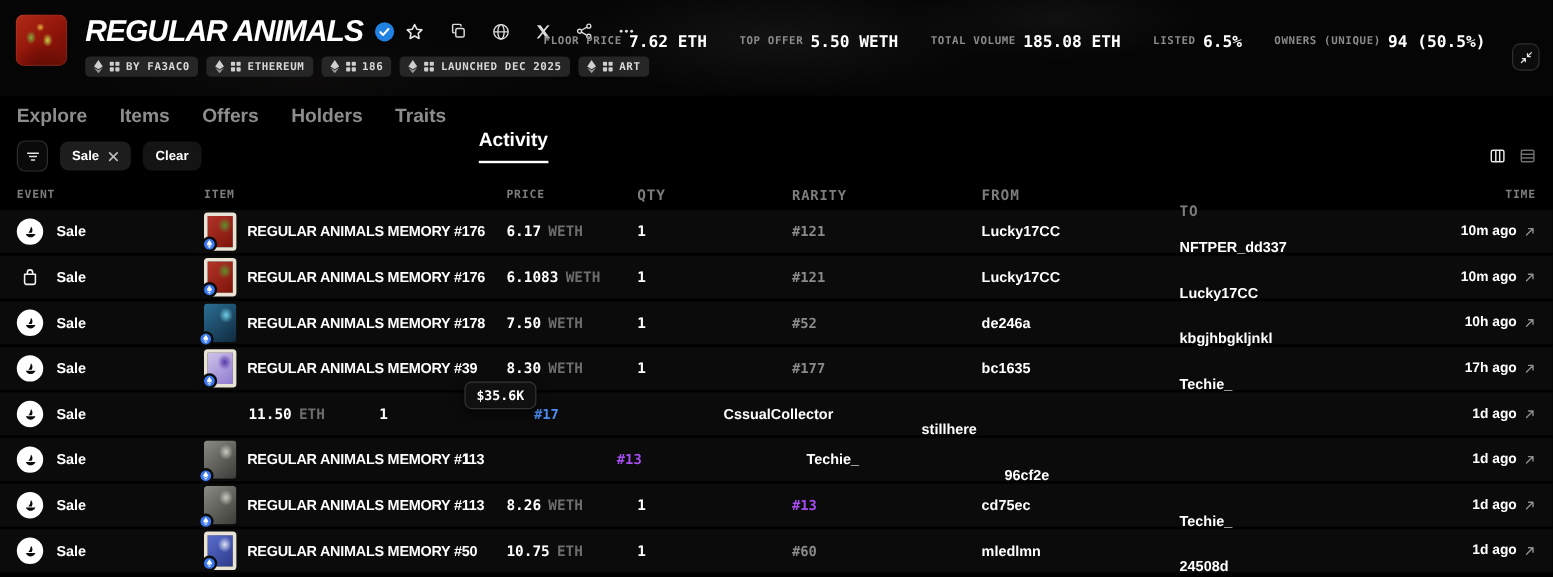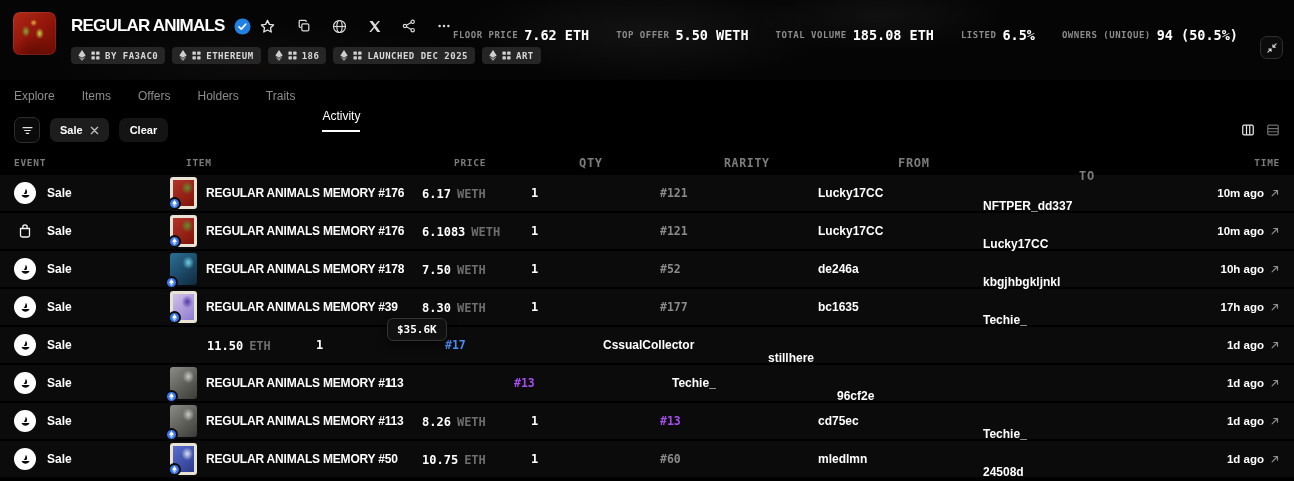--- a/index.html
+++ b/index.html
@@ -25,21 +25,21 @@
     background:
       radial-gradient(6px 8px at 30% 45%, #7fae3a, transparent 70%),
       radial-gradient(6px 8px at 62% 50%, #c8d44a, transparent 70%),
       radial-gradient(5px 5px at 48% 25%, #e8b23a, transparent 70%),
       radial-gradient(30px 30px at 50% 110%, #5e0c04, transparent 80%),
       linear-gradient(140deg,#b12a16 0%, #8e1409 55%, #6a0d04 100%);
     box-shadow:0 0 0 1px rgba(255,255,255,.08) inset;
   }
   .title-block { display:flex; flex-direction:column; gap:7px; }
   .title-row { display:flex; align-items:center; }
-  .page-title { font-size:17px; font-weight:bold; letter-spacing:-0.8px; line-height:28px; }
+  .page-title { font-size:25px; font-weight:bold; letter-spacing:-0.8px; line-height:28px;font-style:italic; }
   .verified { margin-left:9px; display:flex; }
   .star-btn { margin-left:9px; display:flex; background:none; border:none; cursor:pointer; color:#e6e6e6; }
   .hdr-actions { display:flex; align-items:center; gap:17px; margin-left:20px; }
   .hdr-actions .icon-btn { background:none; border:none; cursor:pointer; color:#dcdcdc; display:flex; padding:2px; }
   .badges { display:flex; gap:7px; }
   .badge {
     display:flex; align-items:center; gap:5px;
     background:rgba(44,44,44,.85); border-radius:4px; padding:3px 7px;
     font-family:"DejaVu Sans Mono","Liberation Mono",monospace;
     font-size:9px; font-weight:bold; letter-spacing:.5px; color:#d8d8d8; cursor:pointer;
@@ -58,21 +58,21 @@
   .collapse-btn {
     position:absolute; right:11px; top:36px; width:23px; height:23px;
     border:1px solid #2f2f2f; border-radius:7px; background:#0c0c0c; color:#e0e0e0;
     display:flex; align-items:center; justify-content:center; cursor:pointer;
   }
 
   
   .tabs { display:flex; gap:27px; padding:0 14px; margin-top:3px; height:27px; align-items:flex-start; }
   .tab {
     background:none; border:none; cursor:pointer; color:#8d8d8d;
-    font-family:"Liberation Sans",sans-serif; font-size:12px; font-weight:normal;
+    font-family:"Liberation Sans",sans-serif; font-size:16px; font-weight:bold;
     padding:6px 0 7px; border-bottom:2px solid transparent;
   }
   .tab.active { color:#fff; border-bottom-color:#fff;margin-top:20px; }
 
   
   .filter-bar { display:flex; align-items:center; gap:10px; padding:0 14px; margin-top:5px; height:30px; }
   .filter-btn {
     width:26px; height:26px; border:1px solid #2d2d2d; border-radius:7px;
     background:#0a0a0a; color:#e3e3e3; display:flex; align-items:center; justify-content:center; cursor:pointer;
   }
@@ -85,21 +85,21 @@
     background:#141414; border:none; border-radius:7px; padding:6px 11px;
     color:#fff; font-size:11px; font-weight:bold; cursor:pointer;
   }
   .fb-spacer { flex:1; }
   .view-toggles { display:flex; gap:11px; align-items:center; }
   .view-btn { background:none; border:none; display:flex; cursor:pointer; }
   .view-btn.active { color:#e9e9e9; }
   .view-btn.inactive { color:#6f6f6f; }
 
   
-  .thead { display:flex; align-items:center; padding:0 14px; margin-top:9px; height:17px;gap:16px; }
+  .thead { display:flex; align-items:center; padding:0 14px; margin-top:9px; height:17px; }
   .hcell {
     font-family:"DejaVu Sans Mono","Liberation Mono",monospace;
     font-size:9.5px; font-weight:bold; letter-spacing:.7px; color:#7c7c7c;
   }
   .rows { margin-top:2px; }
   .row {
     display:flex; align-items:center; padding:0 14px; height:38px;
     background:#0b0b0b; border-top:2px solid #000; cursor:pointer;
   }
   .c-event { width:156px; display:flex; align-items:center; gap:11px; }

